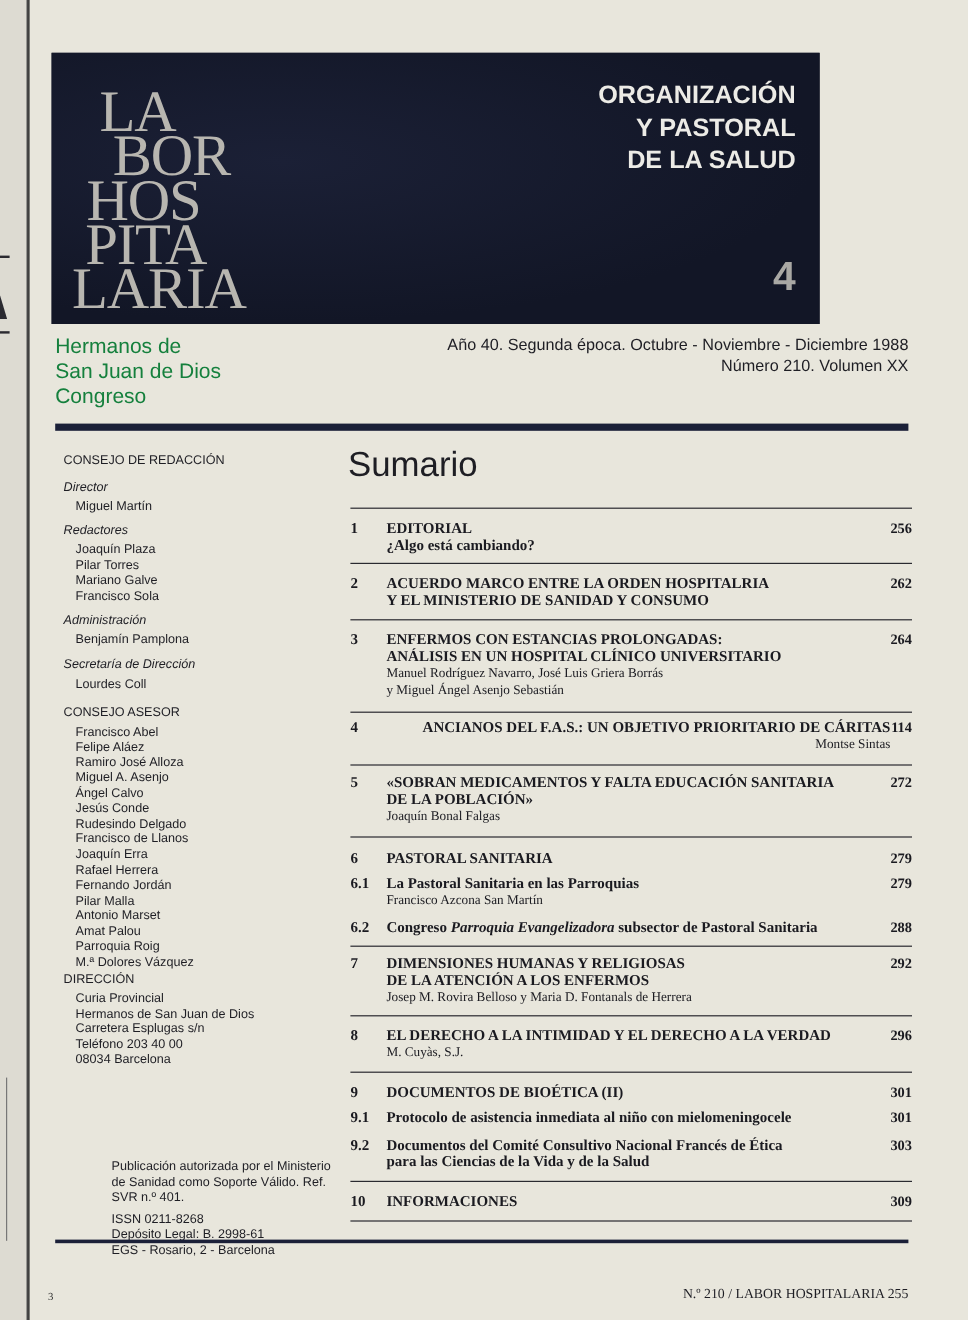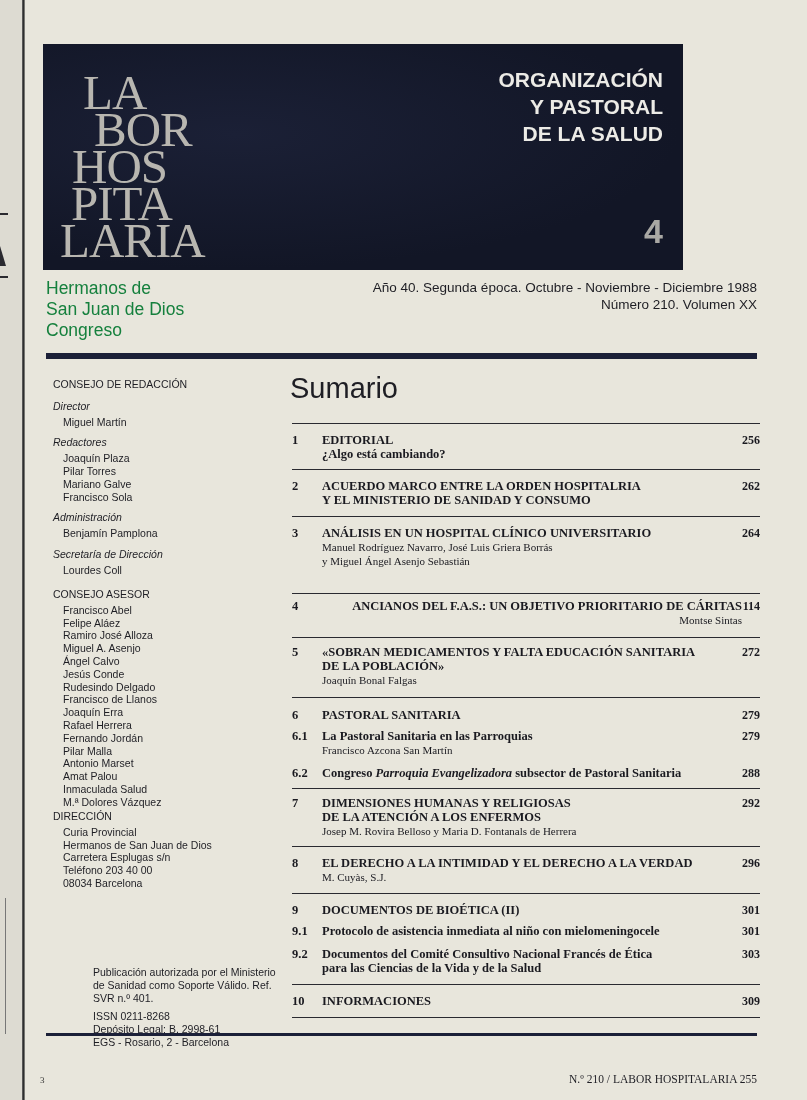--- a/index.html
+++ b/index.html
@@ -165,21 +165,21 @@
       <div>Ángel Calvo</div>
       <div>Jesús Conde</div>
       <div>Rudesindo Delgado</div>
       <div>Francisco de Llanos</div>
       <div>Joaquín Erra</div>
       <div>Rafael Herrera</div>
       <div>Fernando Jordán</div>
       <div>Pilar Malla</div>
       <div>Antonio Marset</div>
       <div>Amat Palou</div>
-      <div>Inmaculada Salud</div>
+      <div>Parroquia Roig</div>
       <div>M.ª Dolores Vázquez</div>
     </div>
   </div>
 
   <div class="sb-block" style="top:432px;">
     <div class="sb-head" style="margin-bottom:3px;">DIRECCIÓN</div>
     <div class="sb-names">
       <div>Curia Provincial</div>
       <div>Hermanos de San Juan de Dios</div>
       <div>Carretera Esplugas s/n</div>
@@ -225,20 +225,21 @@
       <div class="toc-title">Y EL MINISTERIO DE SANIDAD Y CONSUMO</div>
     </div>
     <span class="toc-page">262</span>
   </div>
 
   <div class="toc-rule" style="top:516px;"></div>
 
   <div class="toc-entry" style="top:526px;">
     <span class="toc-num">3</span>
     <div class="toc-text">
+      <div class="toc-title">ENFERMOS CON ESTANCIAS PROLONGADAS:</div>
       <div class="toc-title">ANÁLISIS EN UN HOSPITAL CLÍNICO UNIVERSITARIO</div>
       <div class="toc-author">Manuel Rodríguez Navarro, José Luis Griera Borrás</div>
       <div class="toc-author">y Miguel Ángel Asenjo Sebastián</div>
     </div>
     <span class="toc-page">264</span>
   </div>
 
   <div class="toc-rule" style="top:593px;"></div>
 
   <div class="toc-entry" style="top:599px;">

